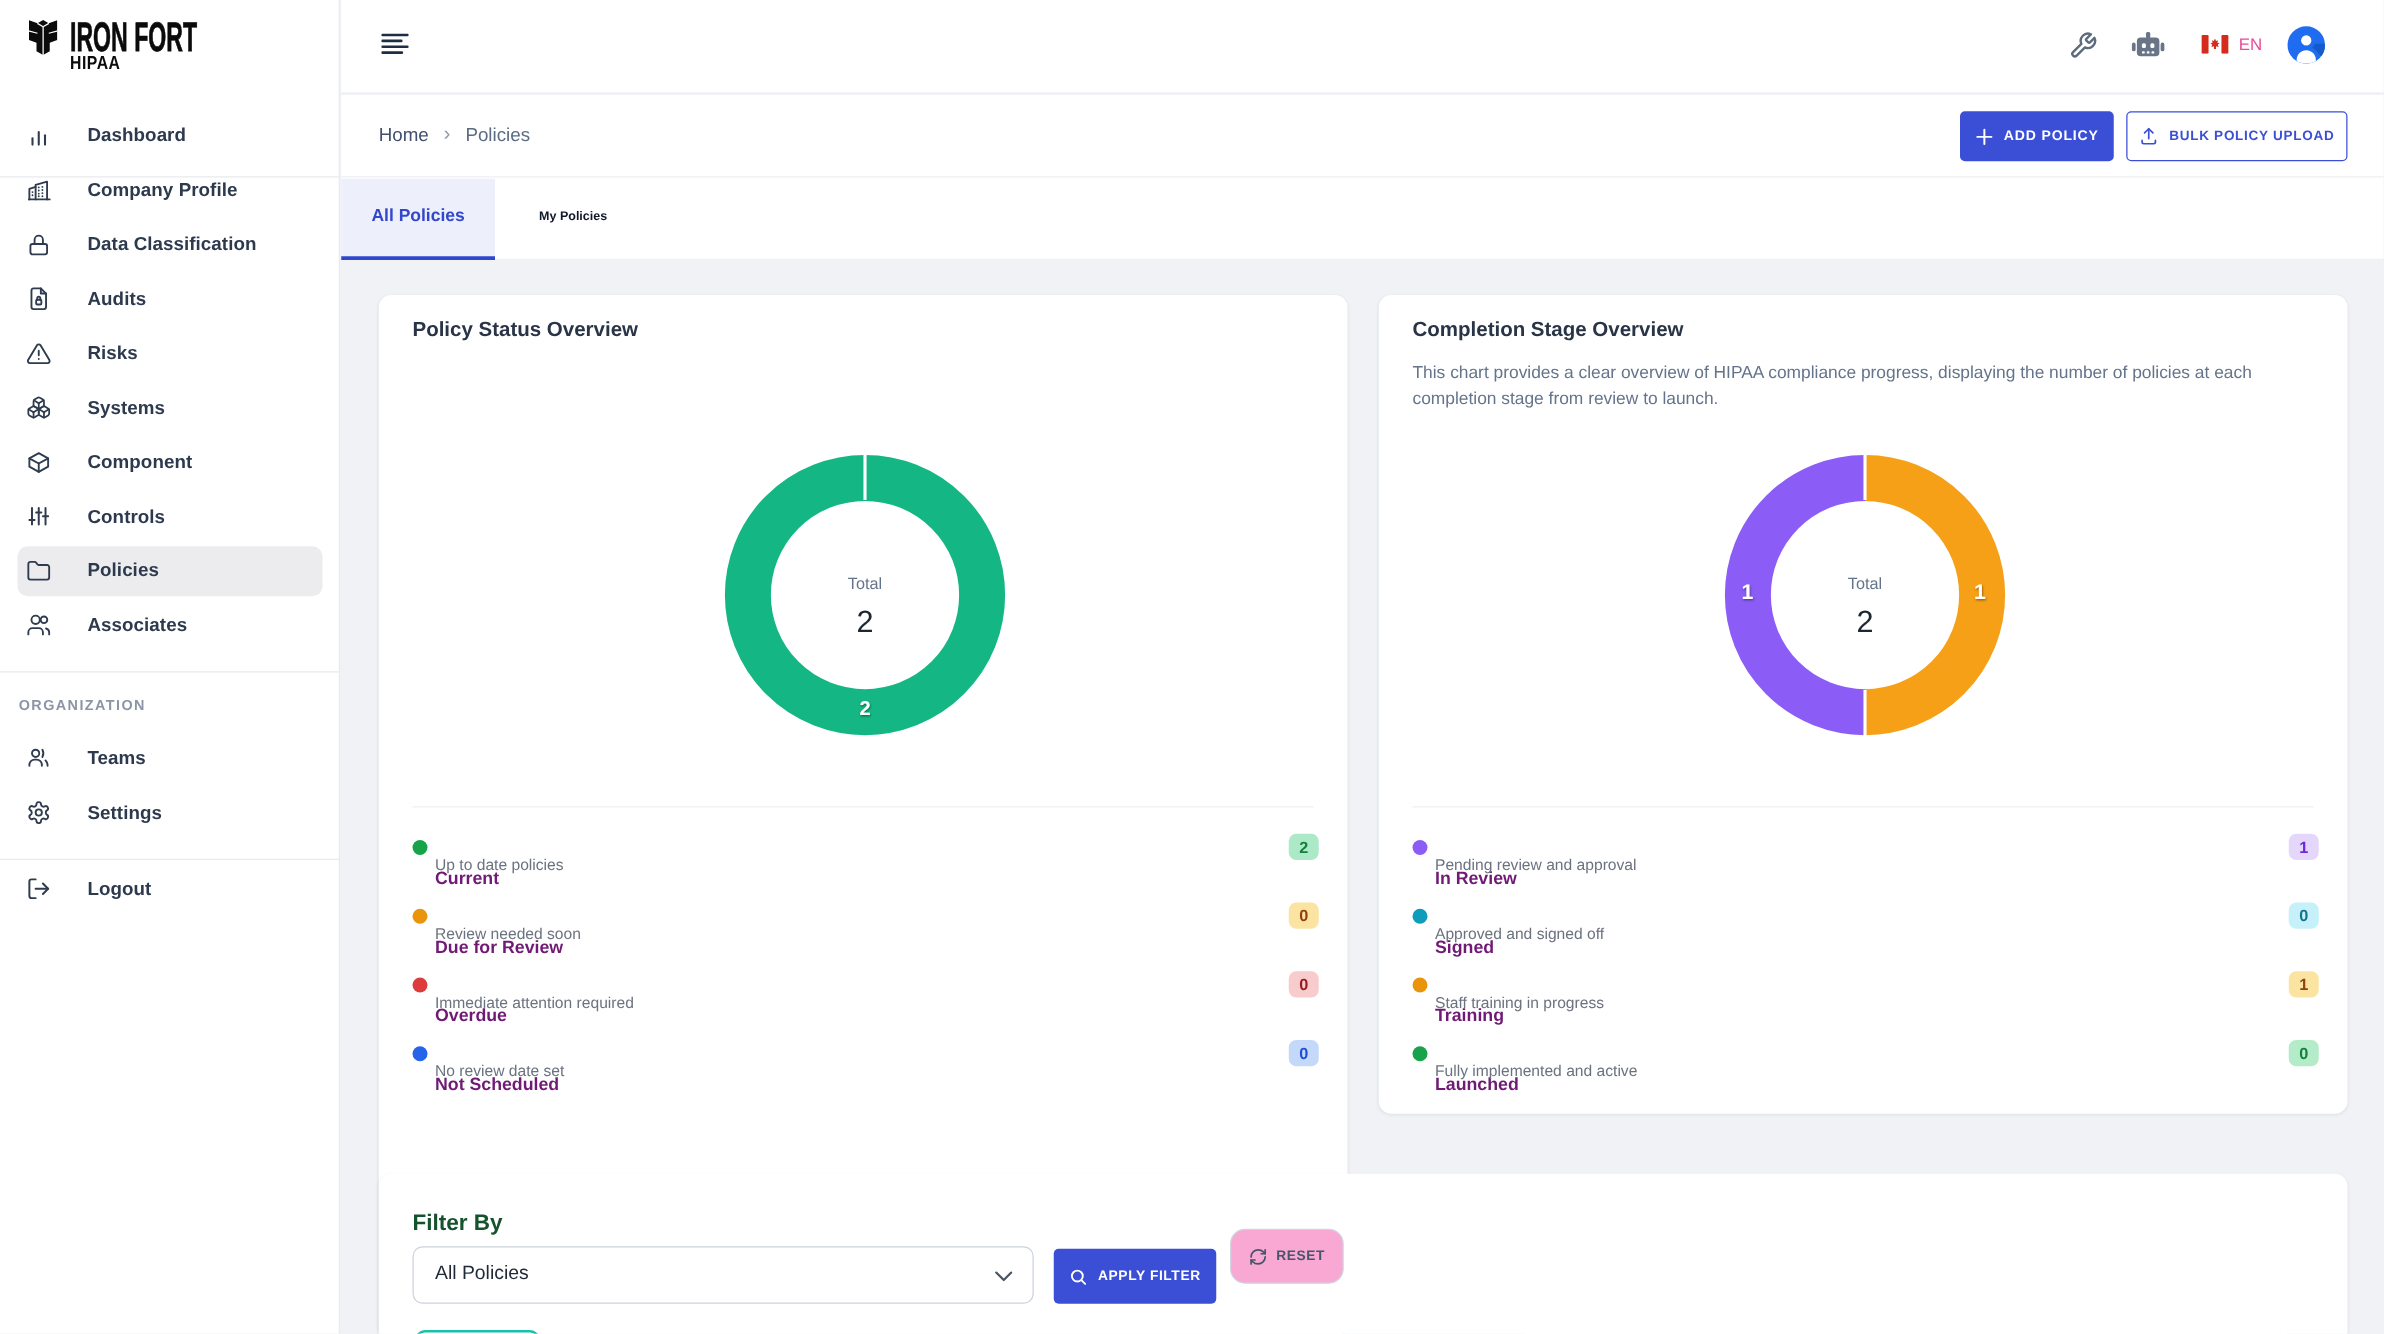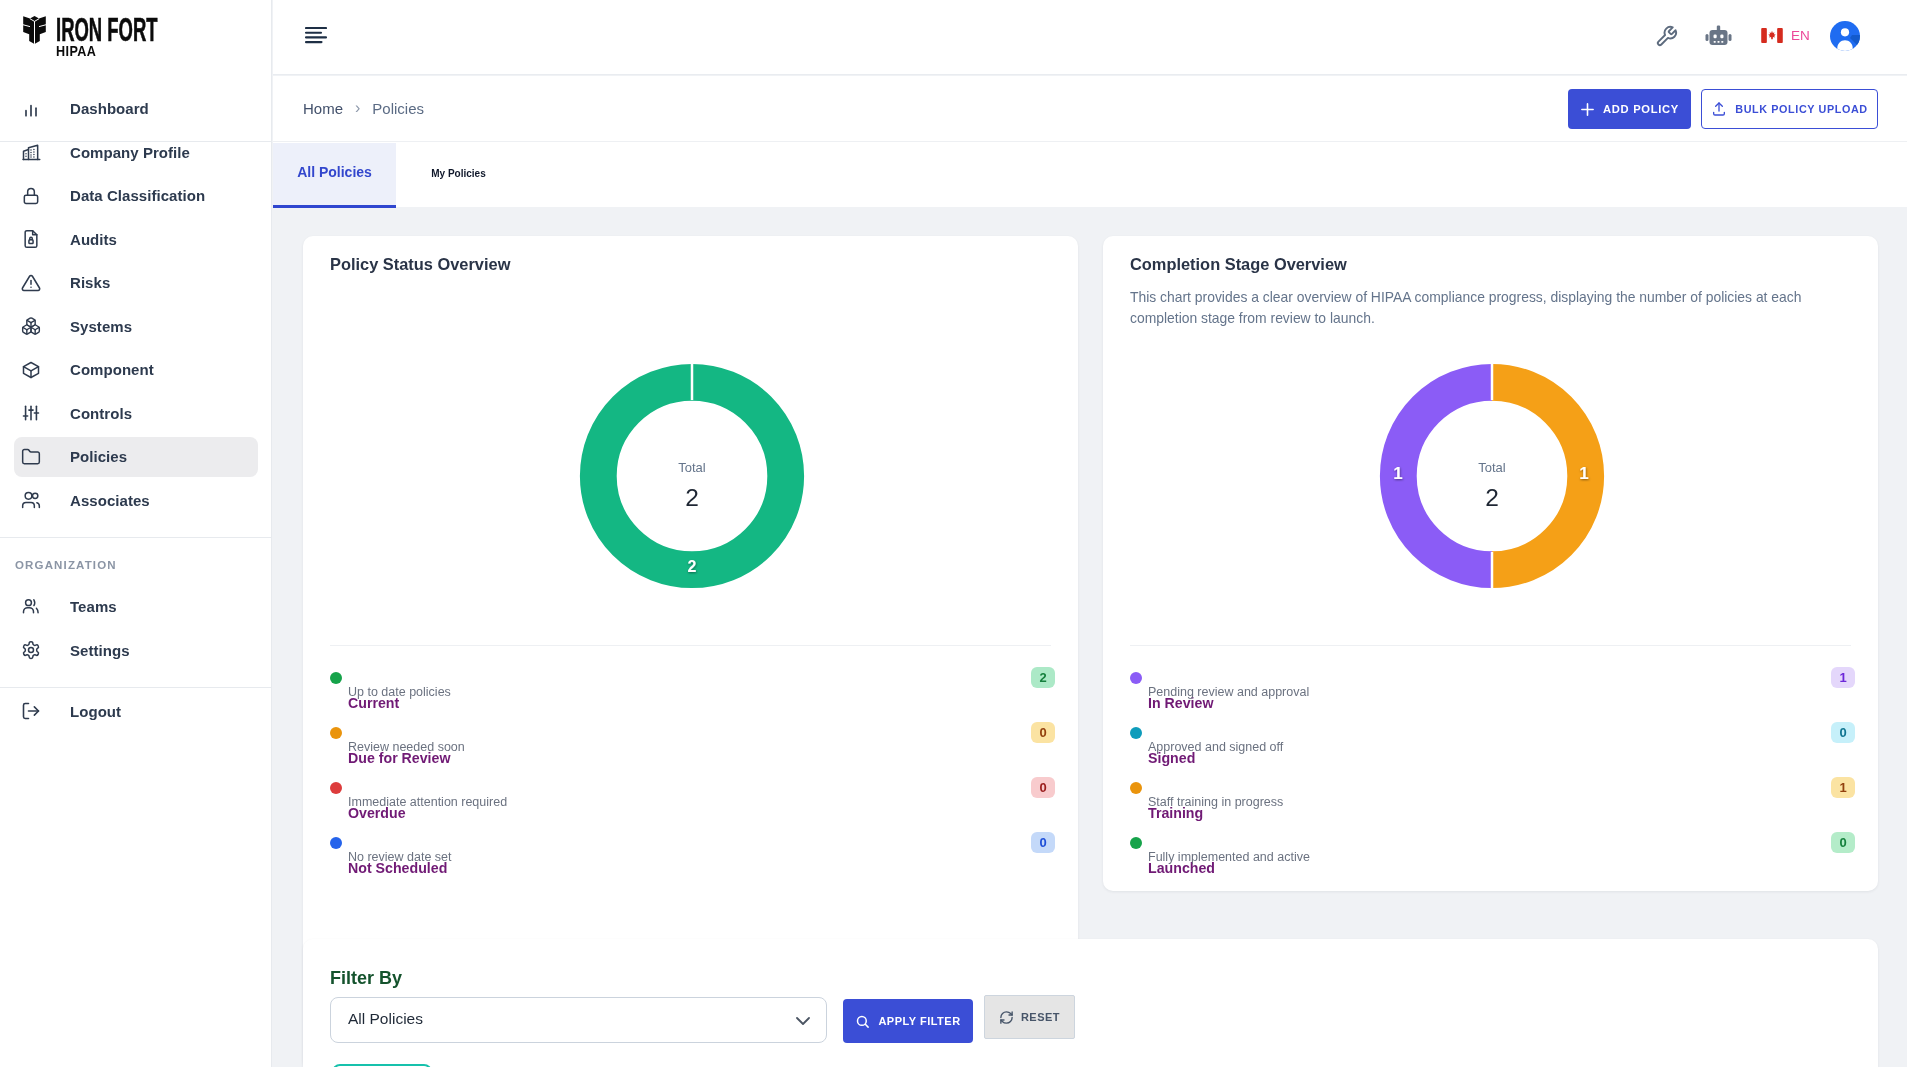--- a/index.html
+++ b/index.html
@@ -47,21 +47,21 @@
   .leg-title { position:absolute; left:18px; top:1px; font-size:14.2px; font-weight:bold; color:#701a75;margin-top:30px; }
   .leg-sub { position:absolute; left:18px; top:21px; font-size:12.5px; color:#6b7280; }
   .leg-badge { position:absolute; right:0; top:3px; min-width:24px; height:21px; border-radius:6px; font-size:13px; font-weight:bold; display:flex; align-items:center; justify-content:center; padding:0 6px; }
 
   
   #fcard { left:30px; top:939px; width:1575px; height:160px; }
   .flabel { position:absolute; left:27px; top:29px; font-size:18px; font-weight:bold; color:#14532d; }
   .fselect { position:absolute; left:27px; top:58px; width:497px; height:46px; border:1px solid #cbd3dd; border-radius:8px; background:#fff; }
   .fselect span { position:absolute; left:17px; top:12px; font-size:15.5px; color:#1f2937; }
   .btn-apply { position:absolute; left:540px; top:60px; width:130px; height:44px; background:#3b4ed6; border-radius:4px; color:#fff; font-size:11px; font-weight:bold; letter-spacing:0.5px; display:flex; align-items:center; justify-content:center; }
-  .btn-reset { position:absolute; left:681px; top:56px; width:91px; height:44px; background:#e5e5e5; border:1px solid #cdd5de; border-radius:2px; color:#475569; font-size:11px; font-weight:bold; letter-spacing:0.5px; display:flex; align-items:center; justify-content:center; }
+  .btn-reset { position:absolute; left:681px; top:44px; width:91px; height:44px; background:#f9a8d4; border:1px solid #cdd5de; border-radius:12px; color:#475569; font-size:11px; font-weight:bold; letter-spacing:0.5px; display:flex; align-items:center; justify-content:center; }
   .green-pill { position:absolute; left:59px; top:1064px; width:100px; height:26px; border:2px solid #17c1ac; border-radius:8px; background:#fff; }
 </style>
 </head>
 <body>
 
 <aside id="sidebar">
   <div class="logo-icon"><svg width="23" height="28" viewBox="0 0 23 28">
         <path d="M11.5 0 L16 2.6 L22.8 0.2 L22.8 15.9 L16.8 18.2 L16.8 24.9 L11.5 27.9 L6.2 24.9 L6.2 18.2 L0.2 15.9 L0.2 0.2 L7 2.6 Z" fill="#0b0b0b"></path>
         <g stroke="#fff" stroke-width="1">
           <line x1="11.5" y1="5.2" x2="11.5" y2="27.9"></line>

